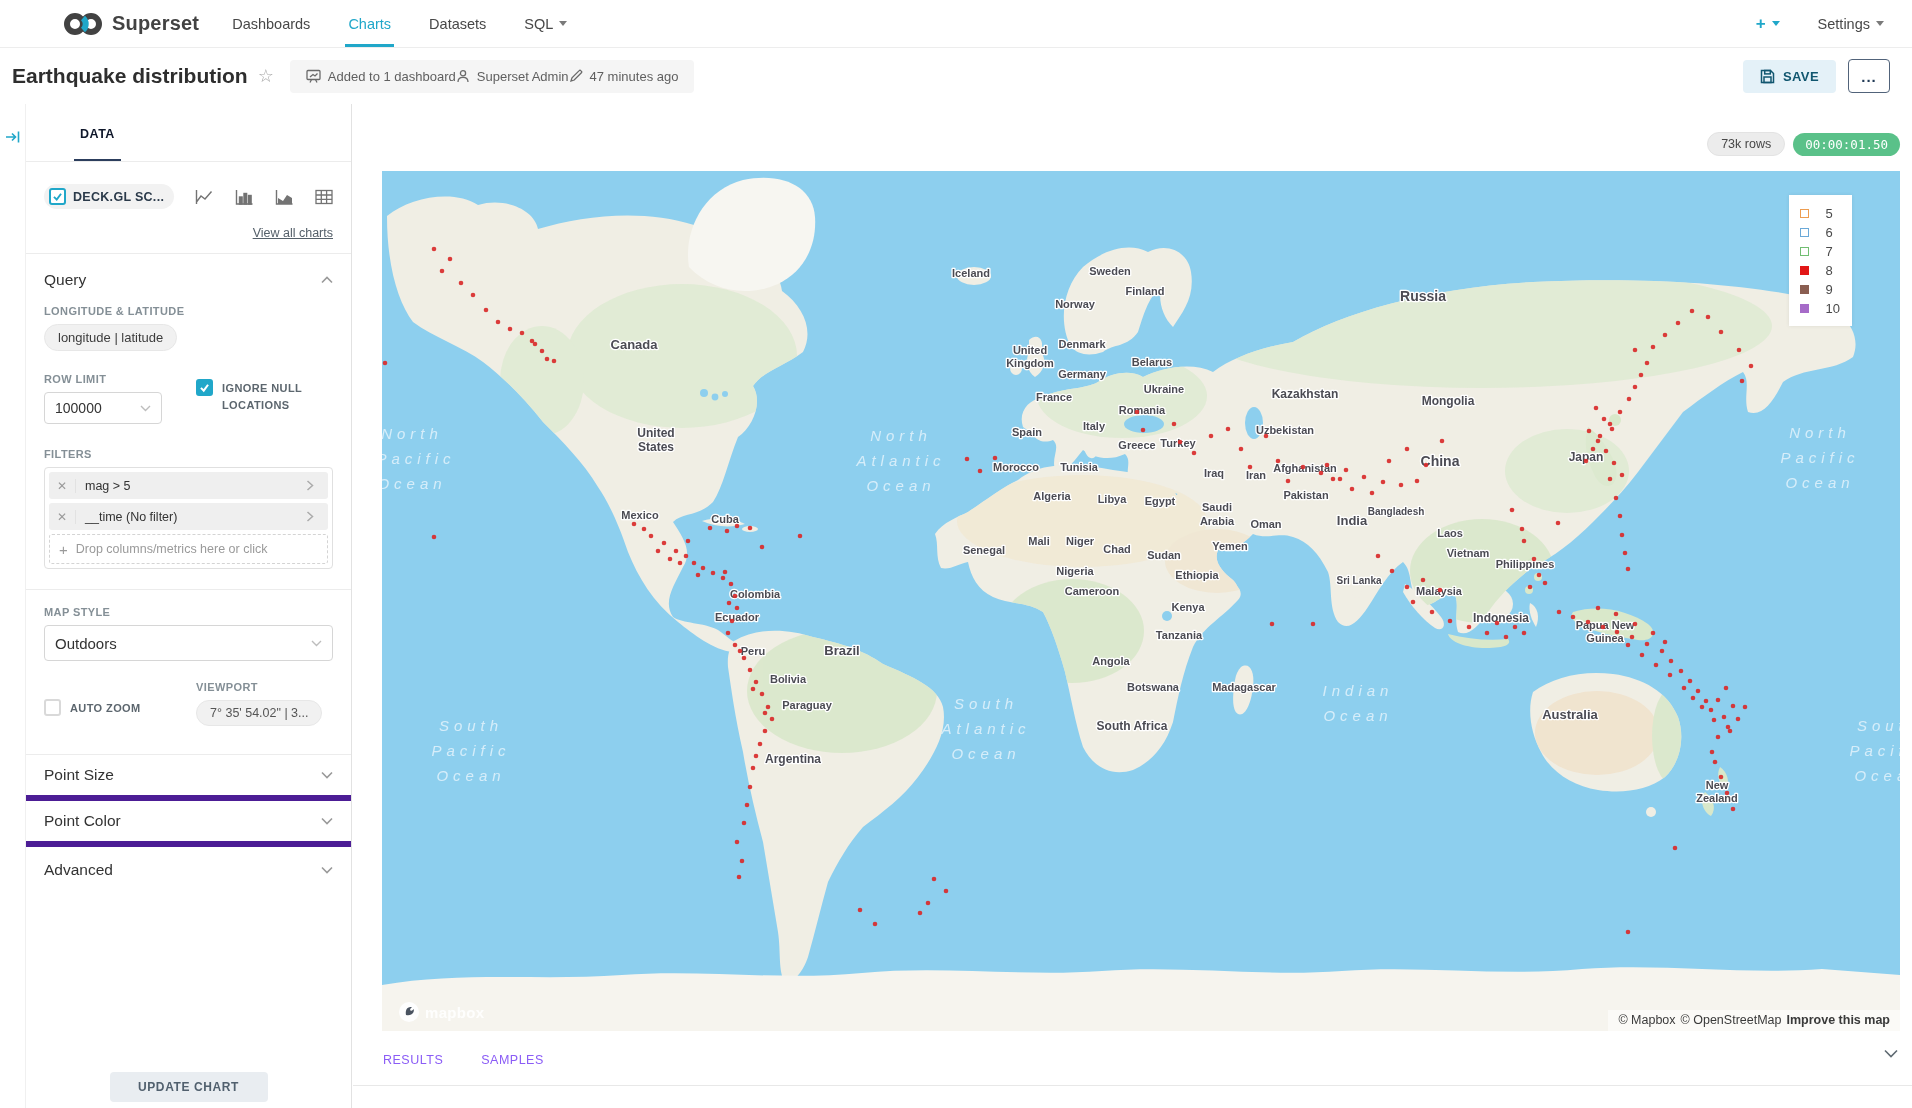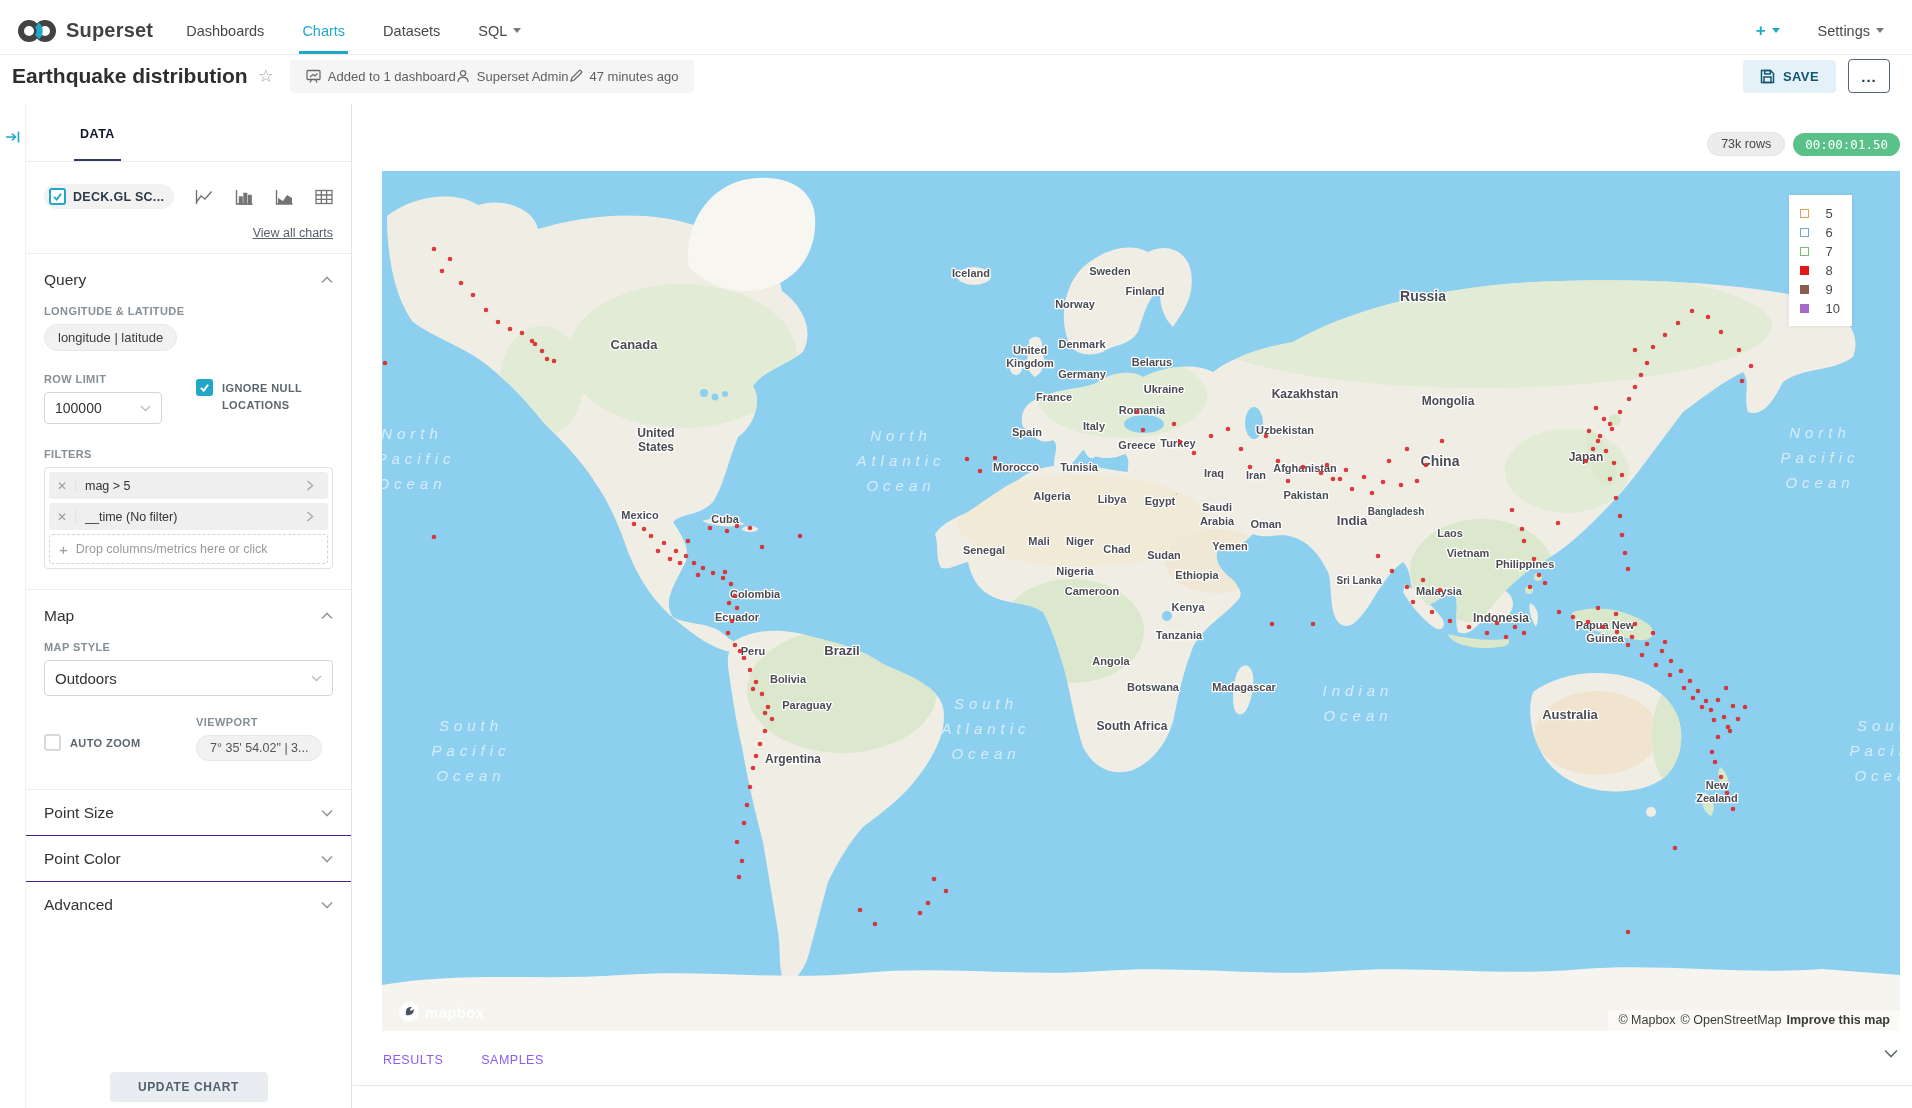--- a/index.html
+++ b/index.html
@@ -1,22 +1,22 @@
 <!DOCTYPE html>
 <html><head>
 <meta charset="utf-8">
 <style>
   * { margin:0; padding:0; box-sizing:border-box; }
   html,body { width:1912px; height:1108px; overflow:hidden; background:#fff;
     font-family:"Liberation Sans", sans-serif; color:#333; }
   .app { position:relative; width:1912px; height:1108px; }
 
   
-  .navbar { position:absolute; top:7px; left:0; width:100%; height:48px; background:#fff;
-    border-bottom:1px solid #ededed; display:flex; align-items:center; z-index:30; }
+  .navbar { position:absolute; top:0; left:0; width:100%; height:48px; background:#fff;
+    border-bottom:1px solid #ededed; display:flex; align-items:center; z-index:30;padding-left:46px; }
   .brand { display:flex; align-items:center; gap:8px; padding:0 14px 0 16px; }
   .brand-name { font-size:20px; font-weight:bold; color:#424242; letter-spacing:.2px; }
   .nav-items { display:flex; align-items:center; height:100%; }
   .nav-item { position:relative; height:100%; display:flex; align-items:center; padding:0 19px;
     font-size:14.5px; color:#484848; text-decoration:none; cursor:pointer; }
   .nav-item.active { color:#20A7C9; }
   .nav-item.active::after { content:""; position:absolute; left:16px; right:16px; bottom:0; height:3px; background:#20A7C9; }
   .caret { display:inline-block; margin-left:6px; width:0; height:0; border-left:4px solid transparent;
     border-right:4px solid transparent; border-top:5px solid #7a7a7a; }
   .nav-right { margin-left:auto; display:flex; align-items:center; gap:38px; padding-right:28px; }
@@ -77,21 +77,21 @@
   .cb-label { font-size:11px; font-weight:bold; letter-spacing:.4px; color:#5c666e; line-height:1.5; padding-top:1px; }
   .filters-box { border:1px solid #e0e0e0; border-radius:4px; padding:4px; margin-top:2px; }
   .fchip { display:flex; align-items:center; background:#efefef; border-radius:3px; height:27px; margin-bottom:4px; cursor:pointer; }
   .fchip-x { width:27px; text-align:center; color:#9a9a9a; font-size:12px; border-right:1px solid #e2e2e2; cursor:pointer; }
   .fchip-label { flex:1; padding:0 9px; font-size:12.5px; color:#333; }
   .fchip-arrow { width:22px; color:#ababab; }
   .dropzone { border:1.5px dashed #d4d4d4; border-radius:3px; height:30px; display:flex; align-items:center;
     gap:8px; padding:0 9px; color:#9a9a9a; font-size:12.5px; cursor:pointer; }
   .dz-plus { font-size:15px; color:#9a9a9a; }
   .row45 { display:flex; align-items:center; justify-content:space-between; height:46px; padding:0 18px;
-    border-bottom:1px solid #4c1d95; cursor:pointer; }
+    border-bottom:6px solid #4c1d95; cursor:pointer; }
   .update-btn { position:absolute; bottom:6px; left:50%; transform:translateX(-50%); width:158px; height:30px;
     background:#e9edf1; color:#51606e; border:none; border-radius:4px; font-size:12px; font-weight:bold;
     letter-spacing:.6px; cursor:pointer; font-family:"Liberation Sans",sans-serif; }
 
   
   .canvas { position:absolute; top:104px; left:353px; right:0; bottom:0; background:#fff; }
   .badges { position:absolute; top:28px; right:12px; display:flex; gap:8px; align-items:center; }
   .rows-badge { background:#ececec; border:1px solid #e3e3e3; color:#474747; font-size:12.5px;
     border-radius:13px; padding:4px 13px; }
   .timer-badge { background:#5AC189; color:#fff; font-family:"DejaVu Sans Mono", monospace;
@@ -301,26 +301,20 @@
         <div class="dropzone">
           <span class="dz-plus">+</span>
           <span>Drop columns/metrics here or click</span>
         </div>
       </div>
     </div>
 
     <div class="hr" style="margin-top:20px"></div>
 
     <div class="sec">
-      <div class="sec-head">
-        <span class="sec-title">Map</span>
-        <svg width="12" height="8" viewBox="0 0 12 8" fill="none" stroke="#9a9a9a" stroke-width="1.6">
-            <path d="M1,6.5 L6,1.5 L11,6.5"></path>
-          </svg>
-      </div>
       <div class="ctrl-label">MAP STYLE</div>
       <div class="select big">
         <span>Outdoors</span>
           <span class="sp"></span>
         <svg width="11" height="7" viewBox="0 0 11 7" fill="none" stroke="#bdbdbd" stroke-width="1.4">
             <path d="M1,1 L5.5,5.5 L10,1"></path>
           </svg>
       </div>
       <div class="two-col" style="margin-top:20px">
         <div class="col-a" style="padding-top:18px">

